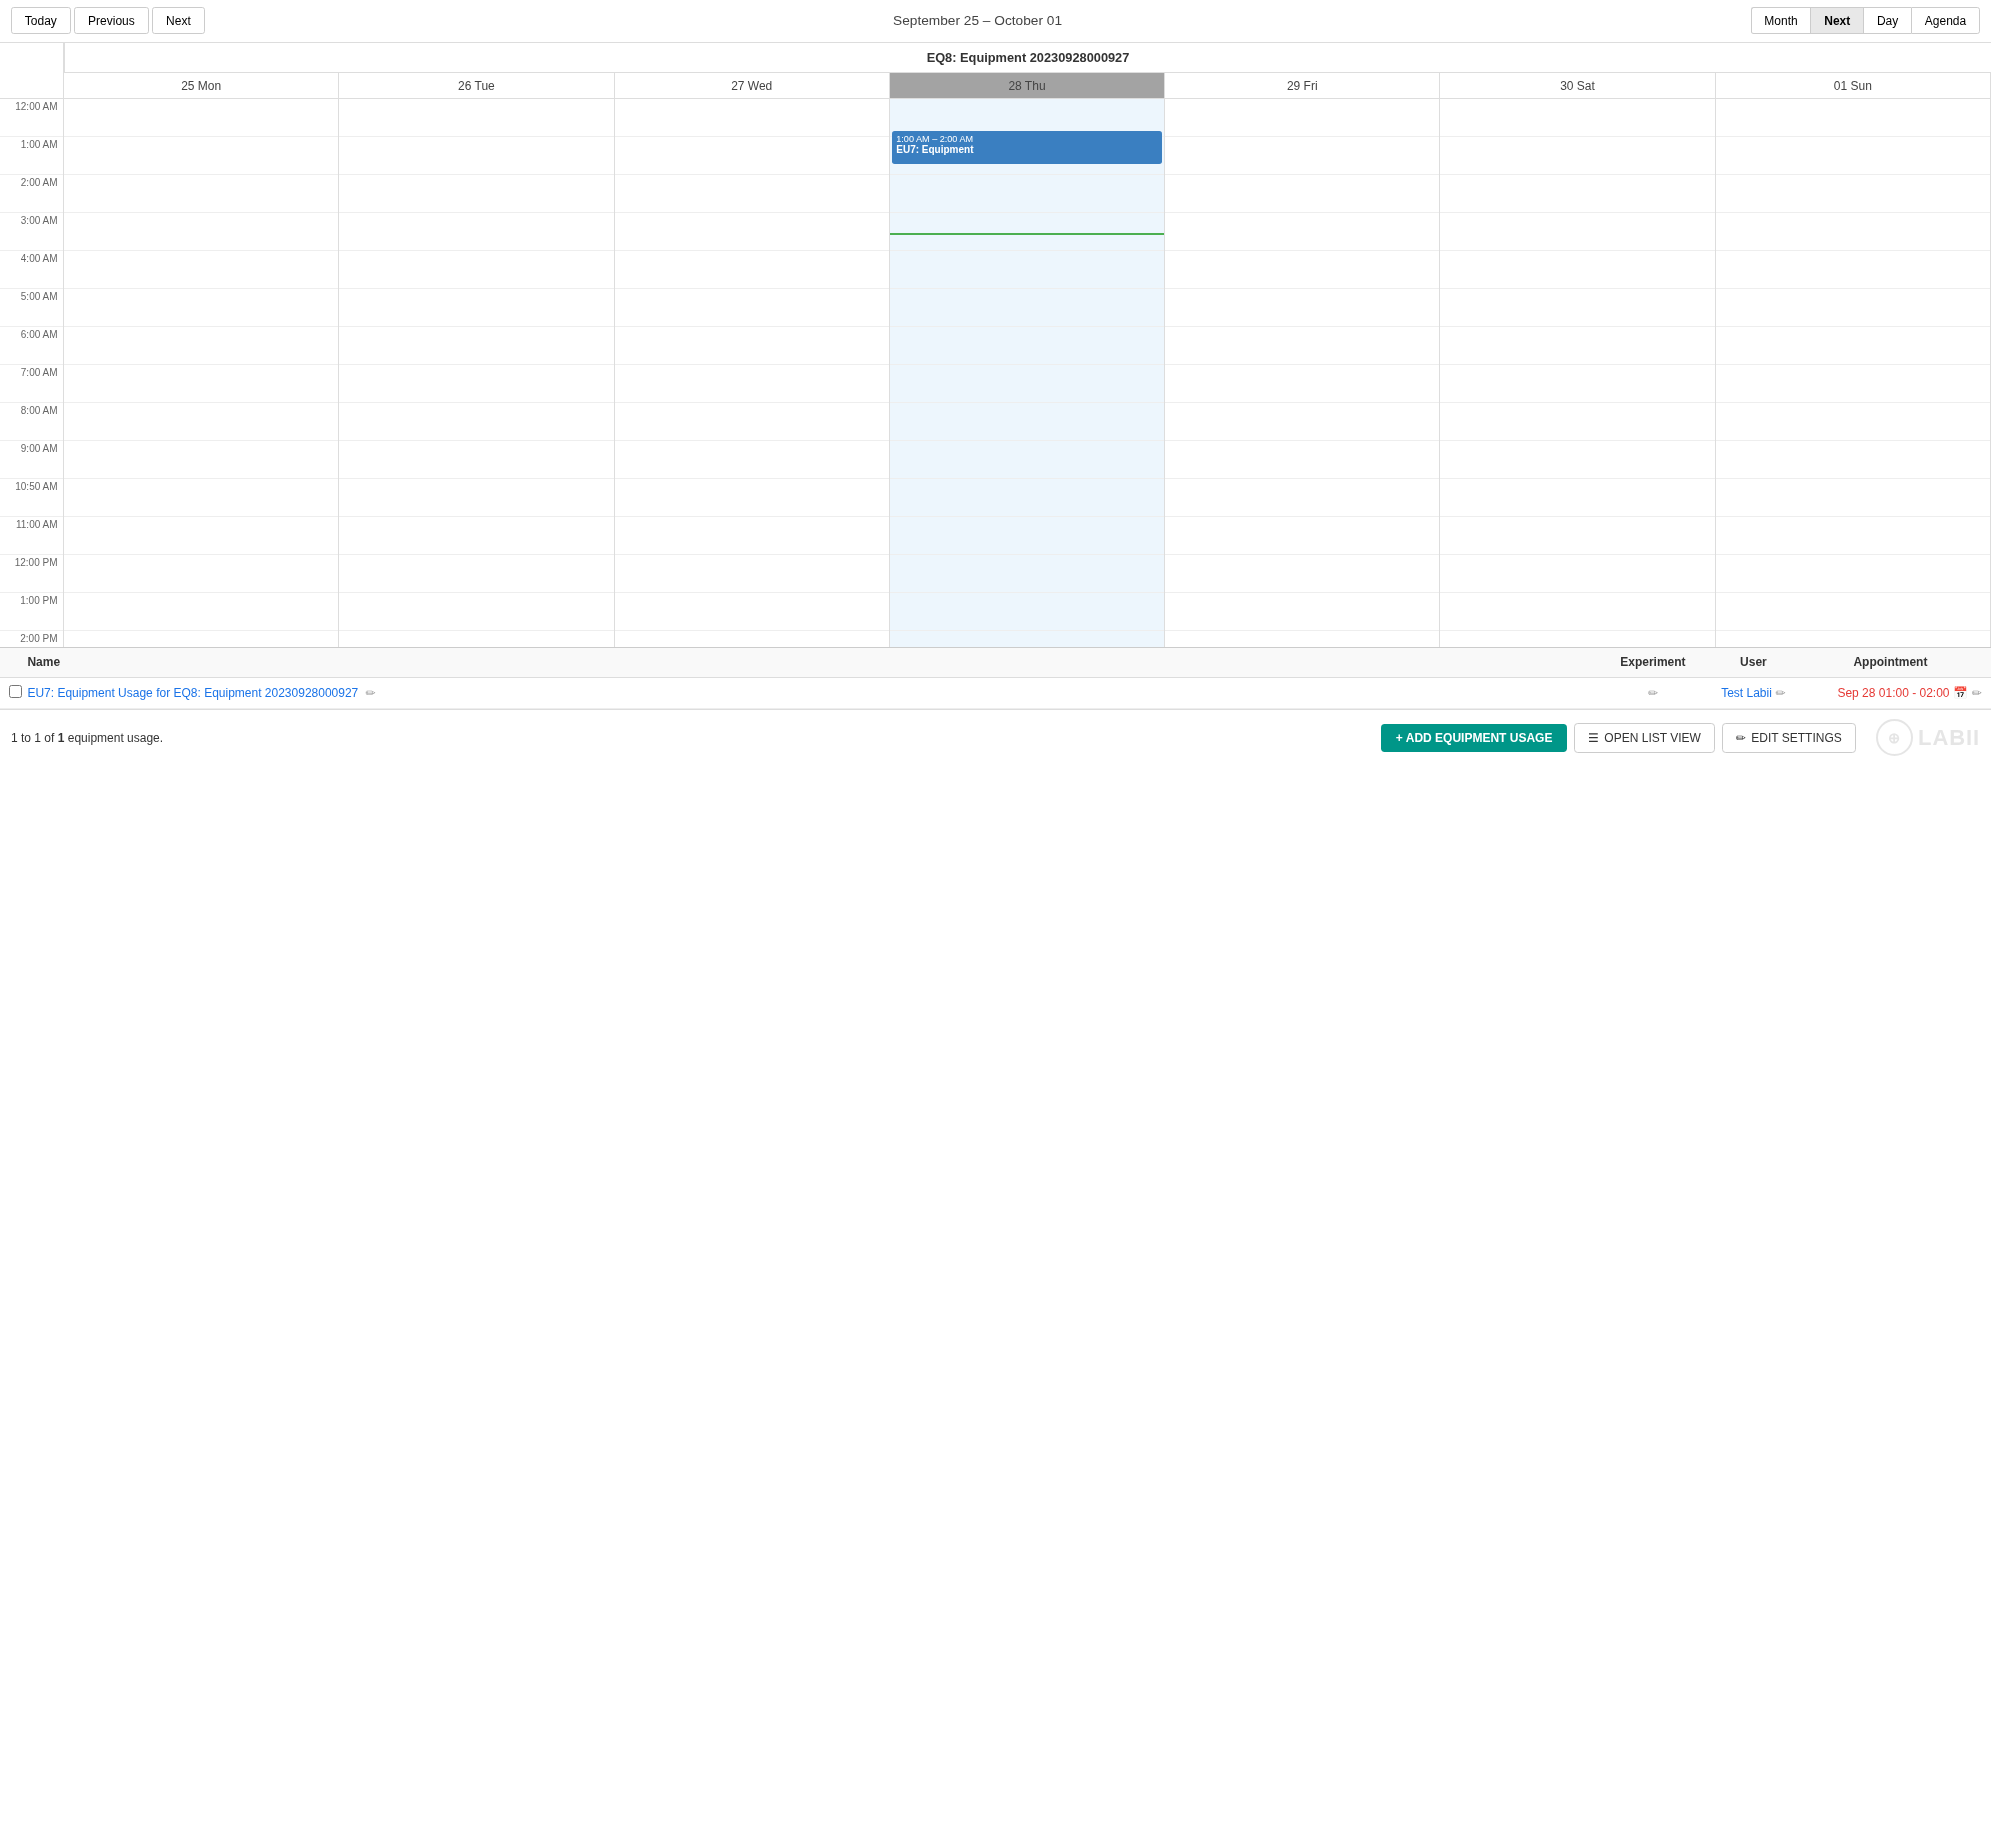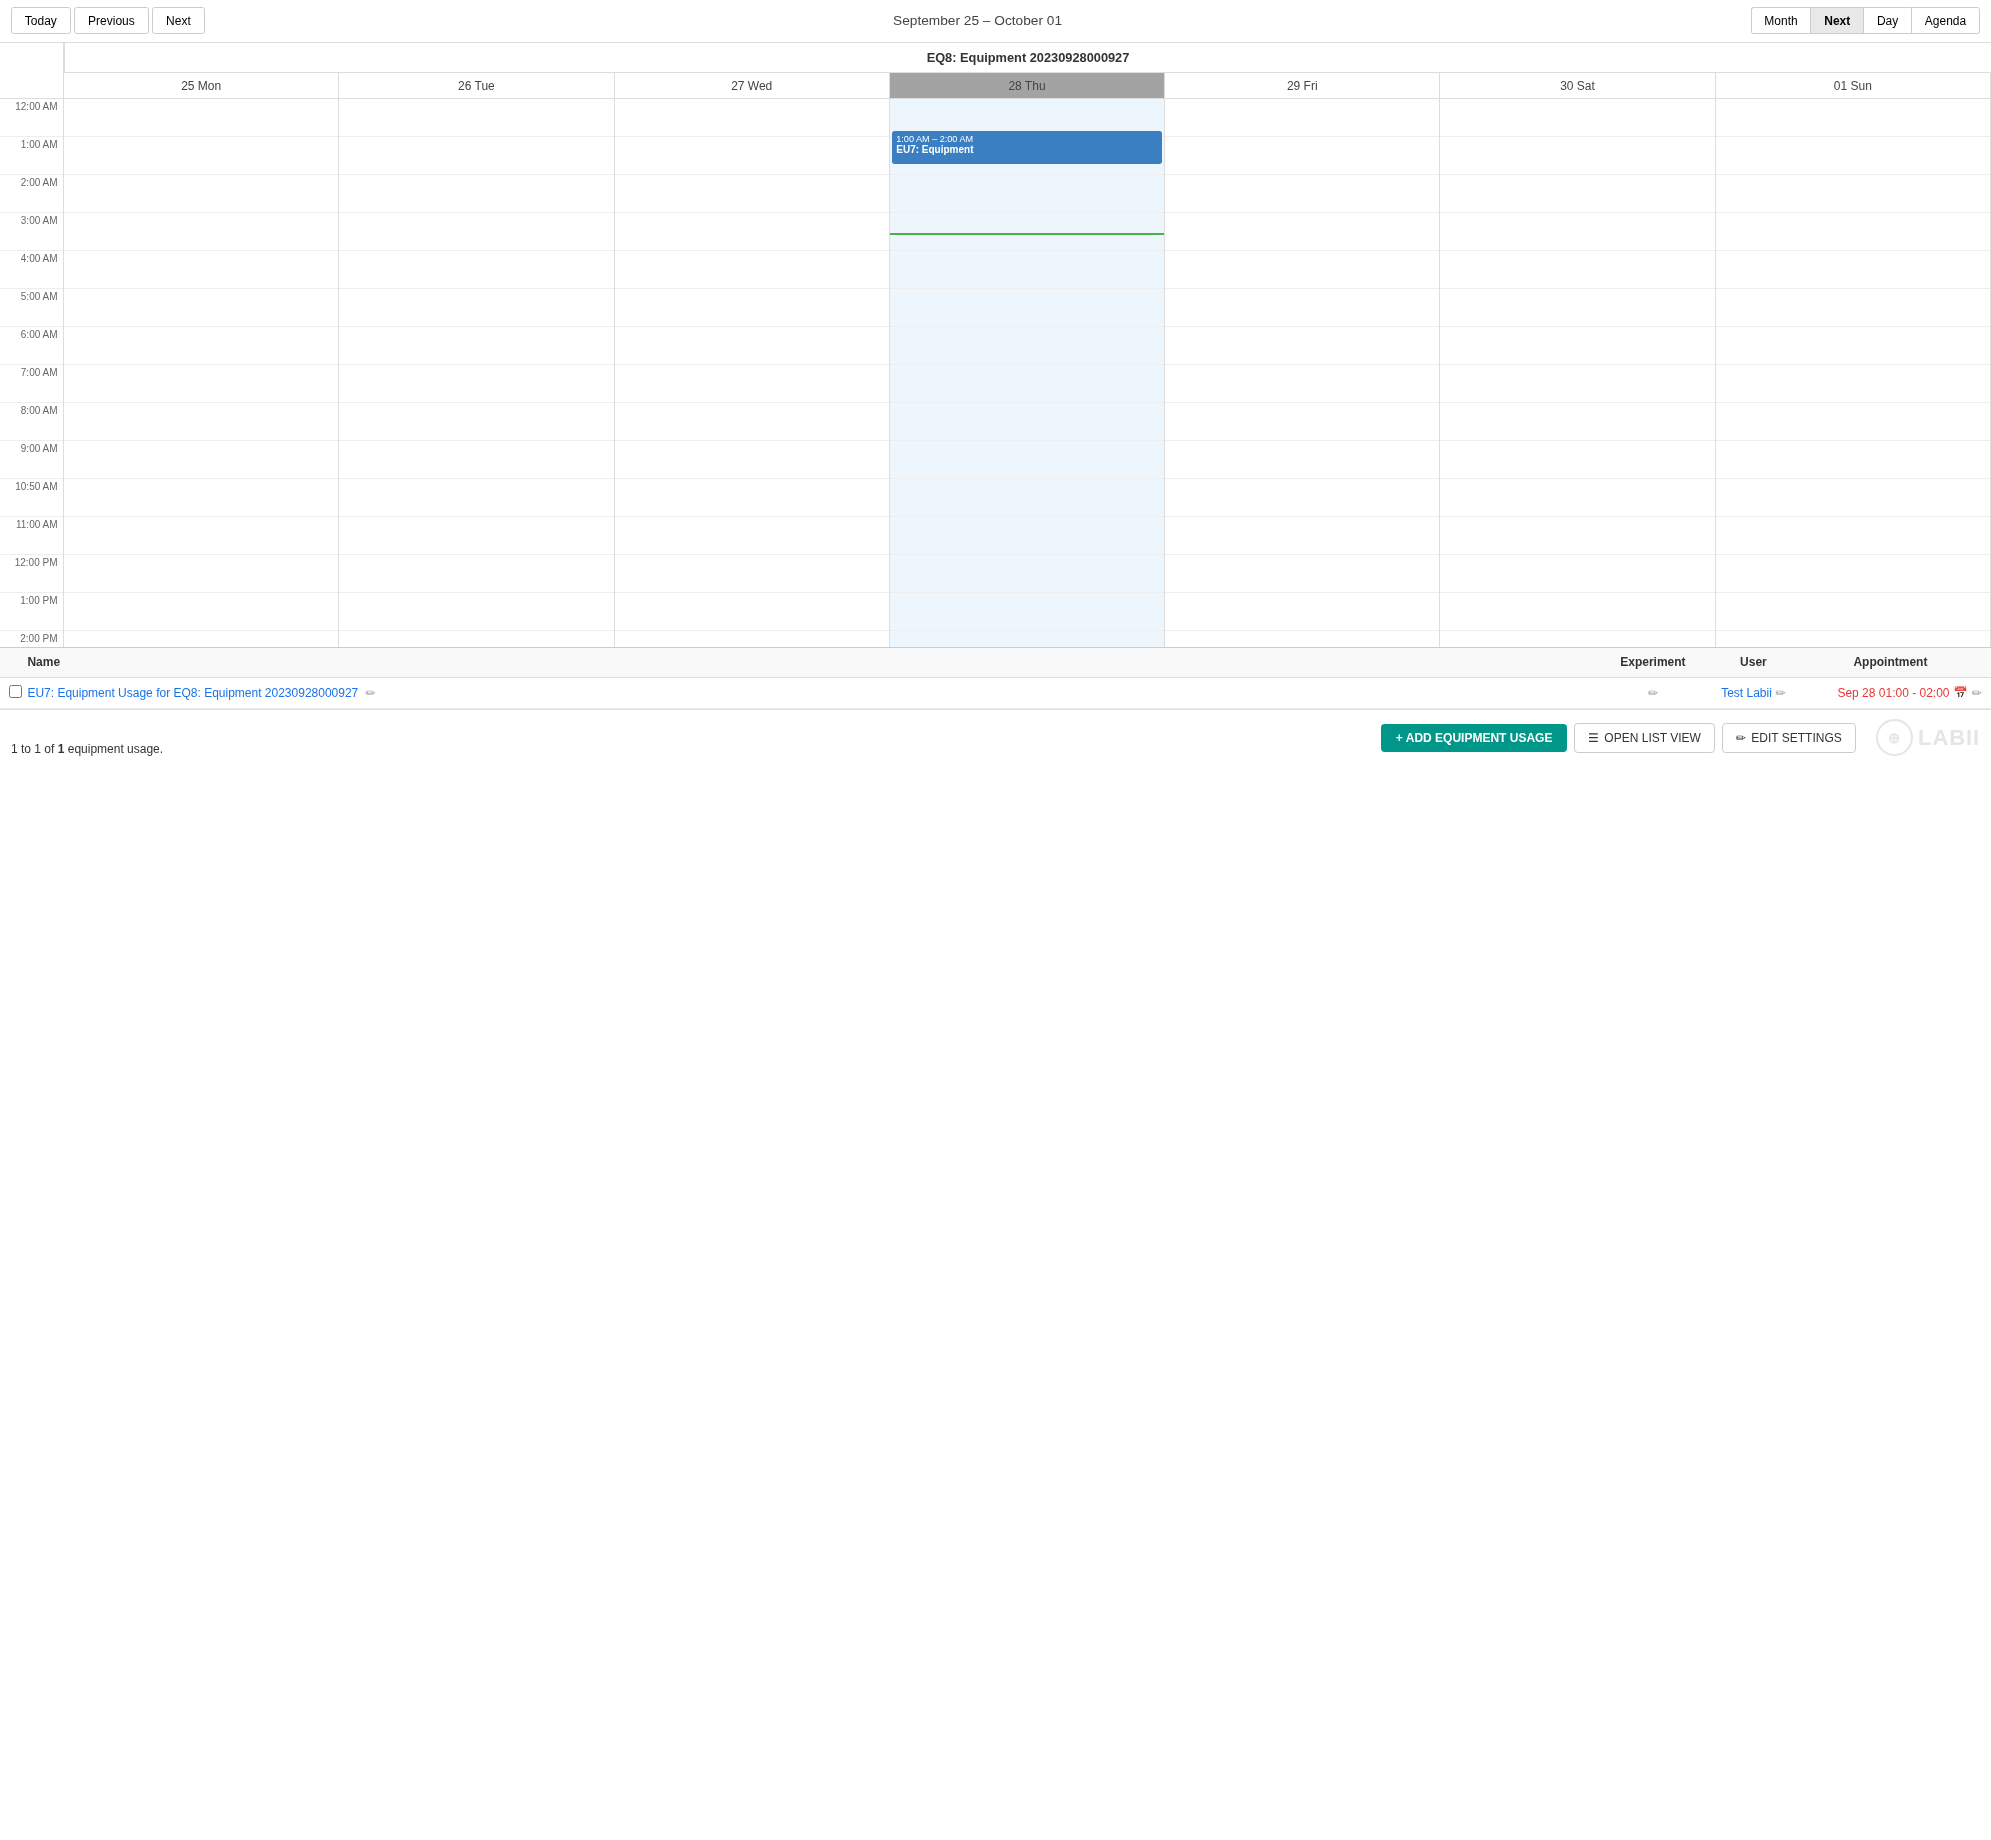--- a/index.html
+++ b/index.html
@@ -177,21 +177,21 @@
     .calendar-icon { color: #999; cursor: pointer; }
 
     .checkbox-col { width: 18.3px; }
     input[type="checkbox"] { cursor: pointer; }
 
     
     .footer-bar {
       padding: 9.1px 11px;
       border-top: 0.9px solid #ddd;
       display: flex;
-      align-items: flex-end;
+      align-items: center;
       justify-content: space-between;
       background: #fff;
     }
     .footer-count { font-size: 12px; }
     .footer-count b { font-weight: bold; }
 
     .footer-actions { display: flex; gap: 7.3px; align-items: center; }
 
     .btn-teal {
       background: #009688;

